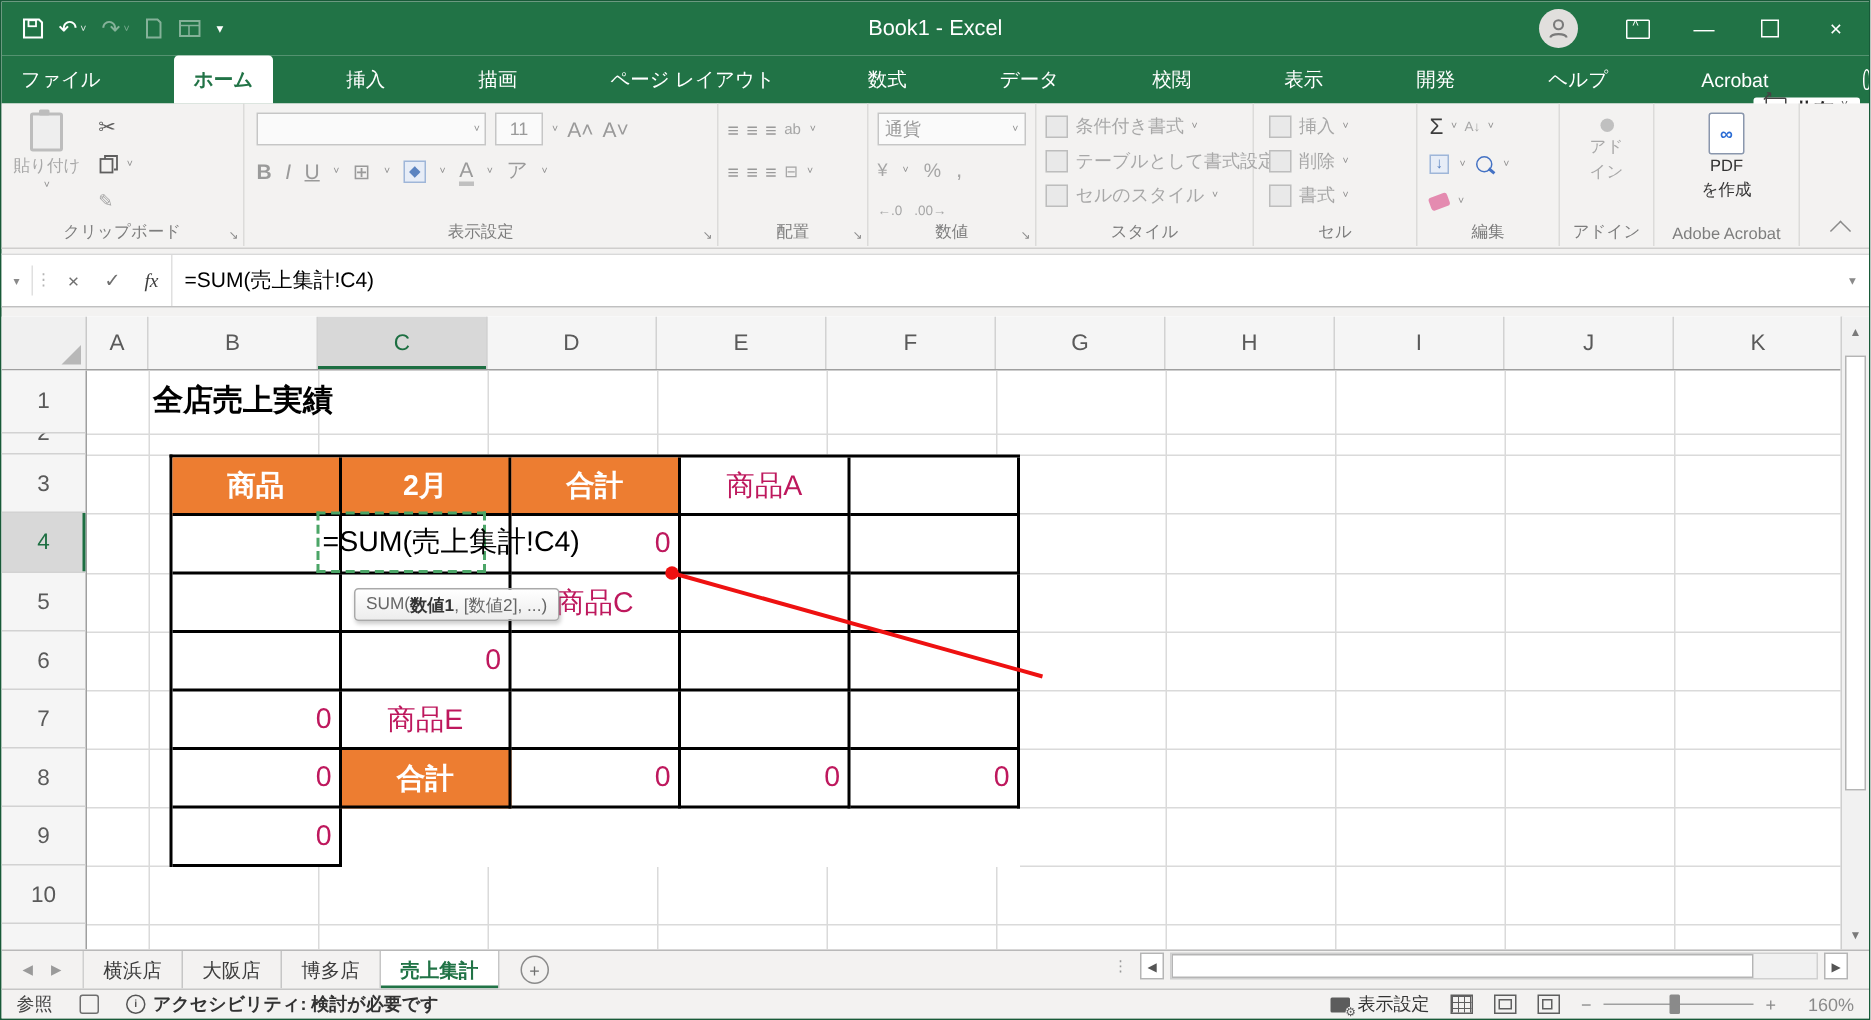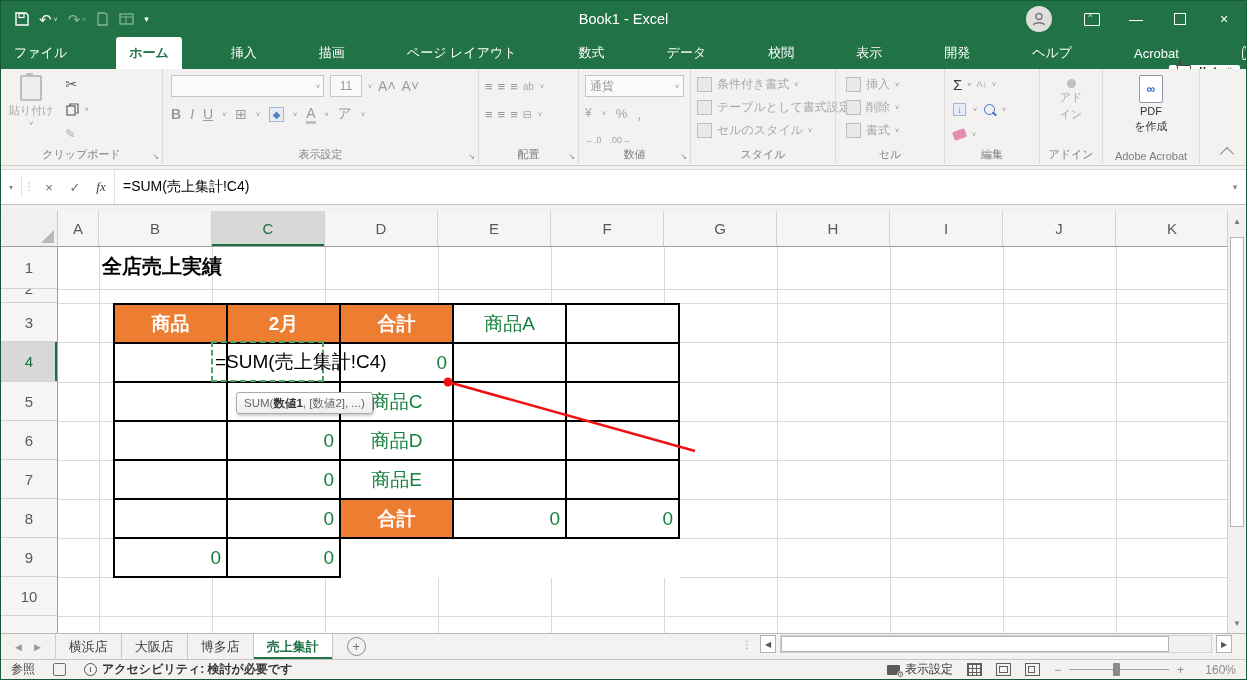--- a/index.html
+++ b/index.html
@@ -75,21 +75,21 @@
   .corner:after{content:"";position:absolute;right:3px;bottom:3px;border-left:13px solid transparent;border-bottom:13px solid #b8b8b8;}
   .rowstrip{position:absolute;left:0;top:36px;width:57px;height:386px;background:#f5f5f5;border-right:1px solid #9f9f9f;box-sizing:border-box;}
   .rhd{position:absolute;left:0;width:56px;display:flex;align-items:center;justify-content:center;font-size:15px;color:#5a5a5a;border-bottom:1px solid #d2d2d2;box-sizing:border-box;overflow:hidden;}
   .rhd.sel{background:#d8d8d8;color:#1d6f42;box-shadow:inset -2px 0 0 #1d6f42;}
   .vl{position:absolute;top:36px;height:386px;width:1px;background:#dadada;}
   .hl{position:absolute;left:57px;width:1171px;height:1px;background:#dadada;}
   .sheettitle{position:absolute;left:101px;top:42px;font-size:20px;font-weight:bold;color:#000;}
   .xltable{position:absolute;left:112px;top:92px;display:grid;grid-template-columns:repeat(5,113px);grid-auto-rows:39px;
            border-top:2px solid #000;border-left:2px solid #000;background:#fff;z-index:5;}
   .xltable>div{border-right:2px solid #000;border-bottom:2px solid #000;display:flex;align-items:center;justify-content:center;
-               font-size:19px;color:#15803d;box-sizing:border-box;}
+               font-size:19px;color:#be185d;box-sizing:border-box;}
   .xltable .ohdr{background:#ED7D31;color:#fff;font-weight:bold;}
   .xltable .num{justify-content:flex-end;padding-right:5px;}
   .ants{position:absolute;left:210px;top:130px;width:113px;height:41px;border:2px dashed #4ba567;z-index:8;box-sizing:border-box;}
   .cellformula{position:absolute;left:214px;top:131px;height:39px;line-height:39px;font-size:19px;color:#000;z-index:9;white-space:nowrap;}
   .ftooltip{position:absolute;left:235px;top:181px;height:20px;padding:0 7px;background:linear-gradient(#fff,#ededed);
             border:1px solid #a9a9a9;border-radius:3px;box-shadow:1px 2px 3px rgba(0,0,0,.2);display:flex;align-items:center;
             font-size:11.5px;color:#666;z-index:12;white-space:nowrap;}
   .ftooltip b{color:#333;}
   
   .vscroll{position:absolute;right:0;top:210px;width:19px;height:422px;background:#f1f1f1;border-left:1px solid #cfcfcf;box-sizing:border-box;}
@@ -468,21 +468,20 @@
       <div></div>
       <div></div>
       <div class="num">0</div>
 
       <div>商品C</div>
       <div></div>
       <div></div>
       <div></div>
       <div class="num">0</div>
 
-      <div>商品D</div>
       <div></div>
       <div></div>
       <div></div>
       <div class="num">0</div>
 
       <div>商品E</div>
       <div></div>
       <div></div>
       <div></div>
       <div class="num">0</div>

